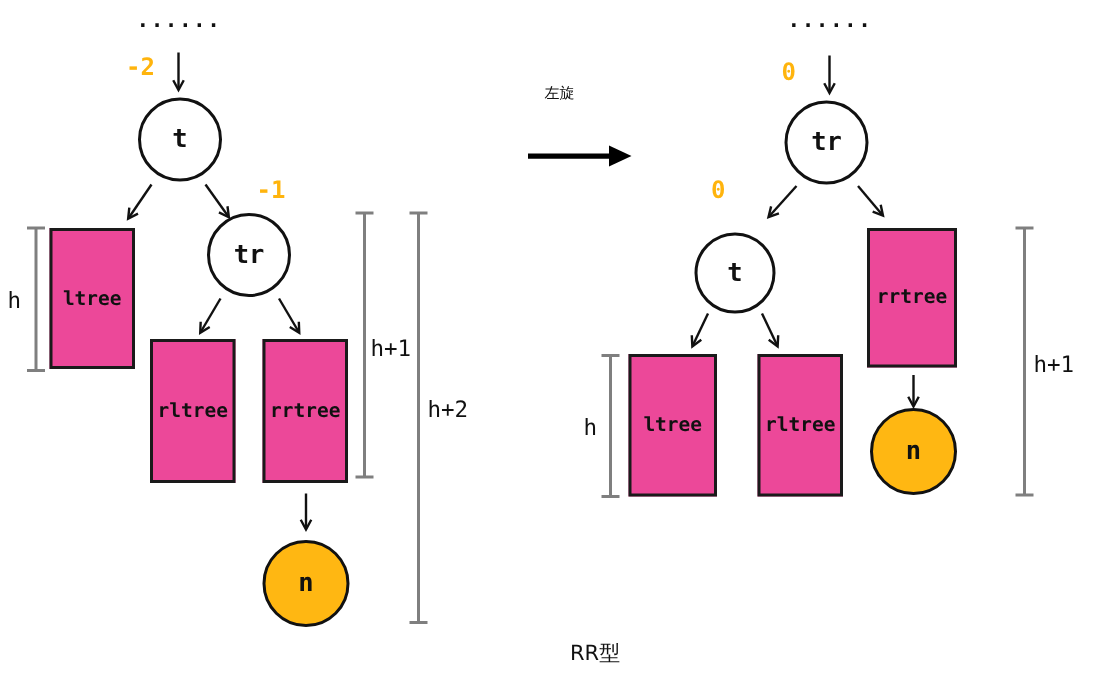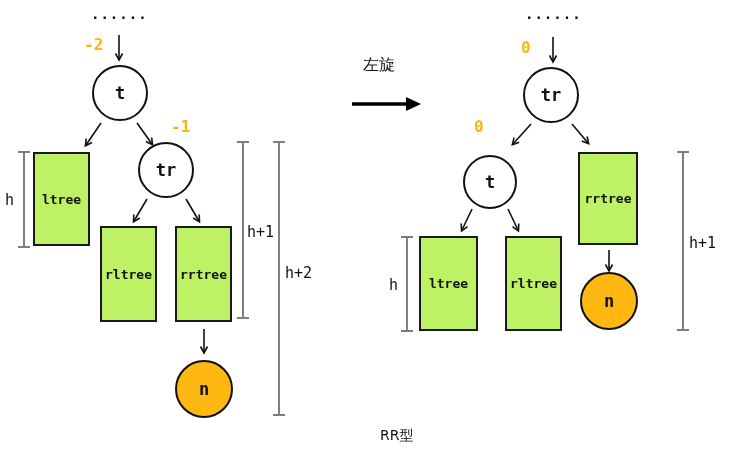--- a/index.html
+++ b/index.html
@@ -10,40 +10,40 @@
   }
   .layer { position: absolute; left: 0; top: 0; width: 746px; height: 464px; }
   .node {
     position: absolute; border: 2px solid #111; border-radius: 50%;
     background: #fff; display: flex; align-items: center; justify-content: center;
     font-weight: bold; font-size: 17px; color: #111;
     font-family: "DejaVu Sans Mono", monospace;
   }
   .node.gold { background: #FFB712; }
   .subtree {
-    position: absolute; border: 2px solid #1a1a1a; background: #bef264;
+    position: absolute; border: 2px solid #1a1a1a; background: #ec4899;
     display: flex; align-items: center; justify-content: center;
     font-weight: bold; font-size: 13px; color: #111;
     font-family: "DejaVu Sans Mono", monospace;
   }
   .bal {
     position: absolute; color: #FFB40D; font-weight: bold; font-size: 16px;
     font-family: "DejaVu Sans Mono", monospace;
   }
   .hlabel {
     position: absolute; font-size: 15px; color: #111;
     font-family: "DejaVu Sans Mono", monospace;
   }
   .ellipsis {
     position: absolute; width: 56px; text-align: center; font-weight: bold;
     font-size: 14px; letter-spacing: 1px; color: #111;
     font-family: "DejaVu Sans Mono", monospace;
   }
   .cjk {
-    position: absolute; font-size: 16px; color: #111;
+    position: absolute; font-size: 10px; color: #111;
     font-family: "DejaVu Sans", sans-serif;
   }
   .caption {
     position: absolute; font-size: 14px; color: #111;
     font-family: "DejaVu Sans", sans-serif;
     margin-left: 24px;
   }
 </style>
 </head>
 <body>

